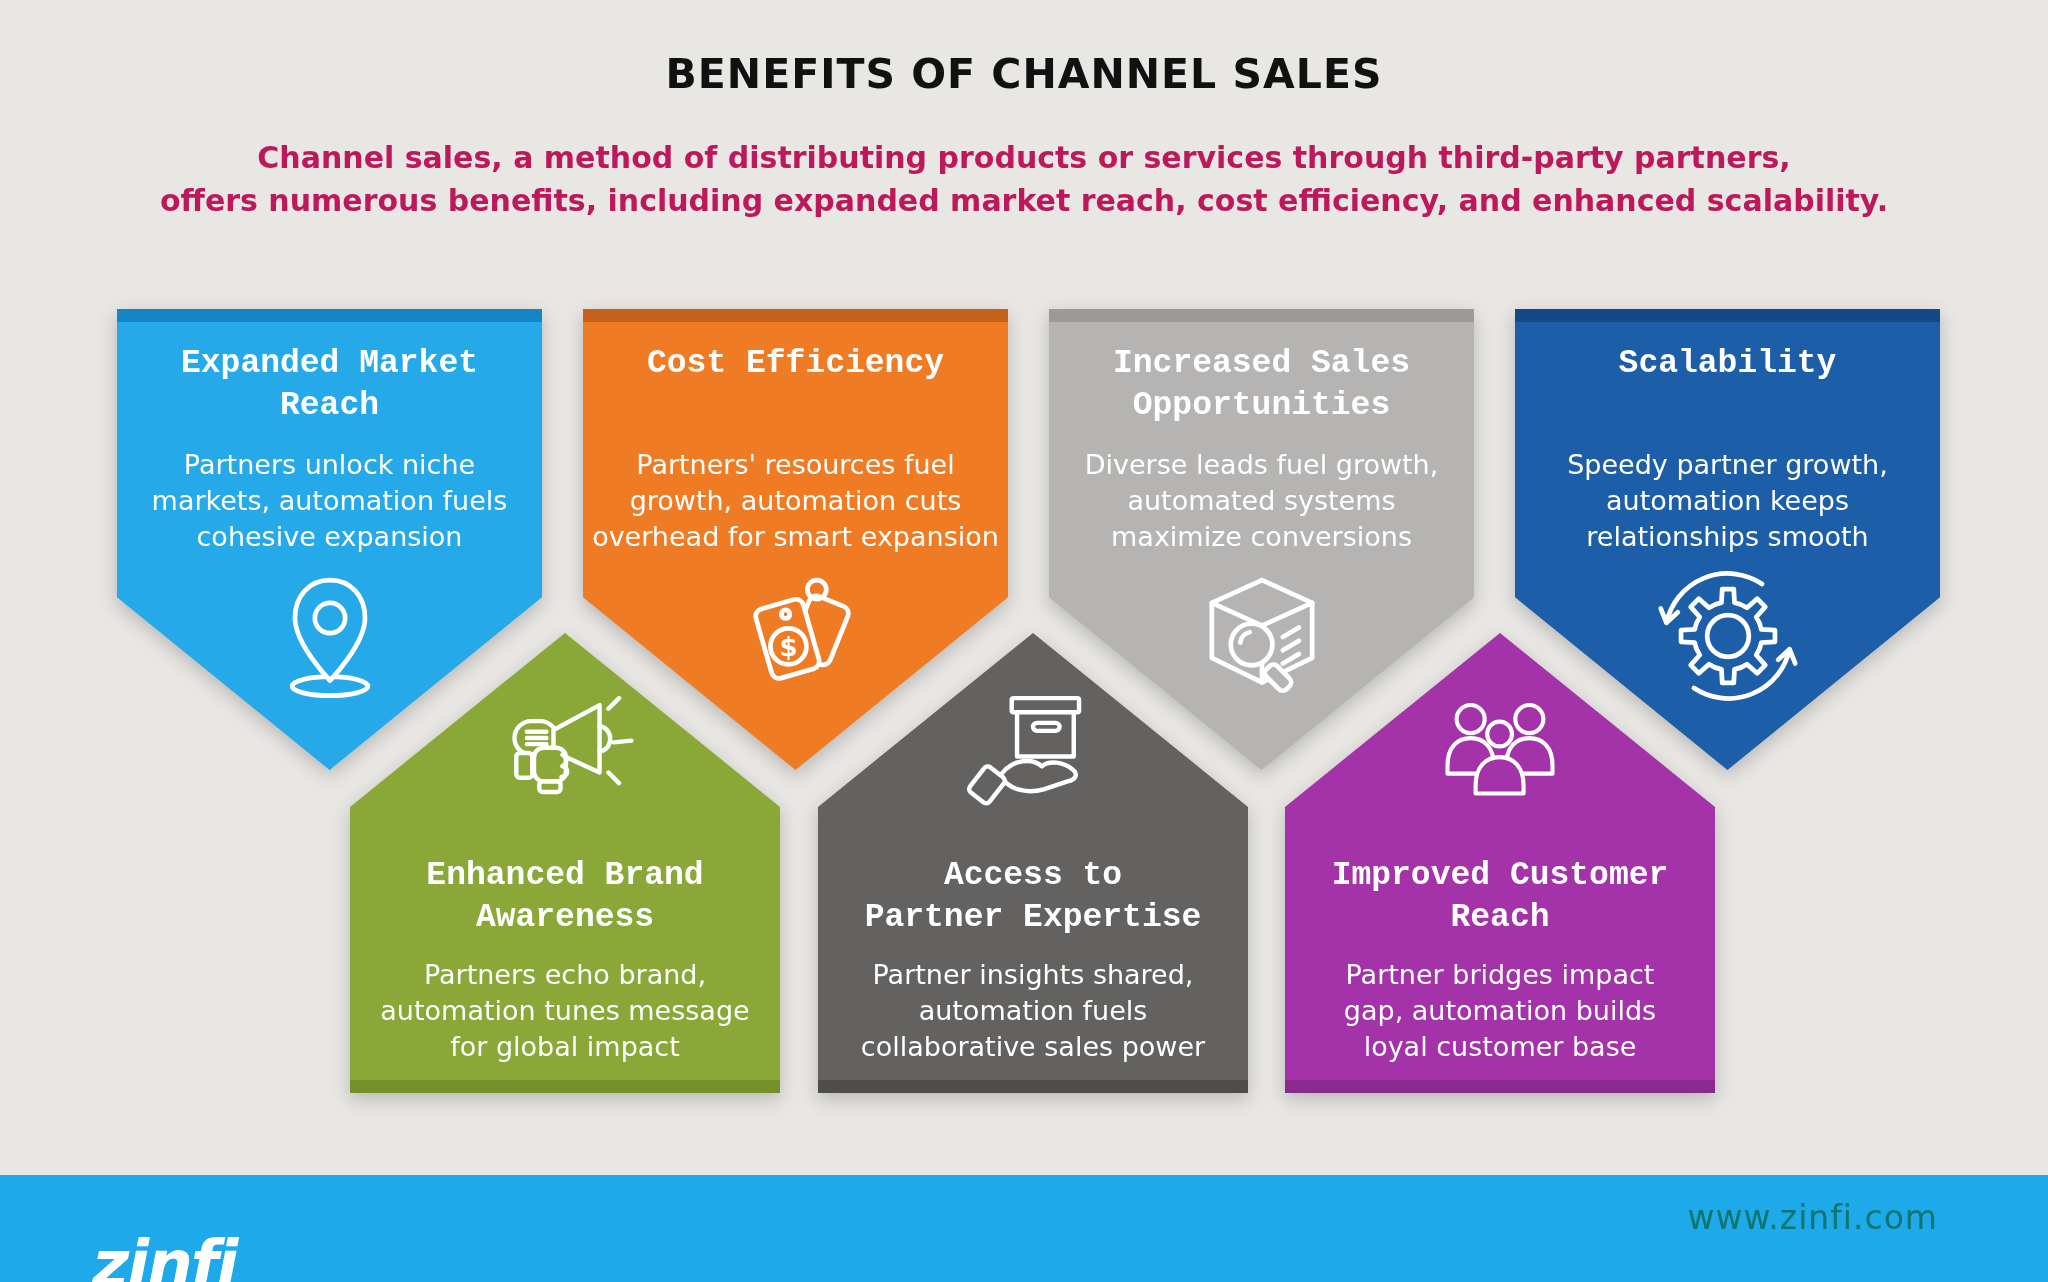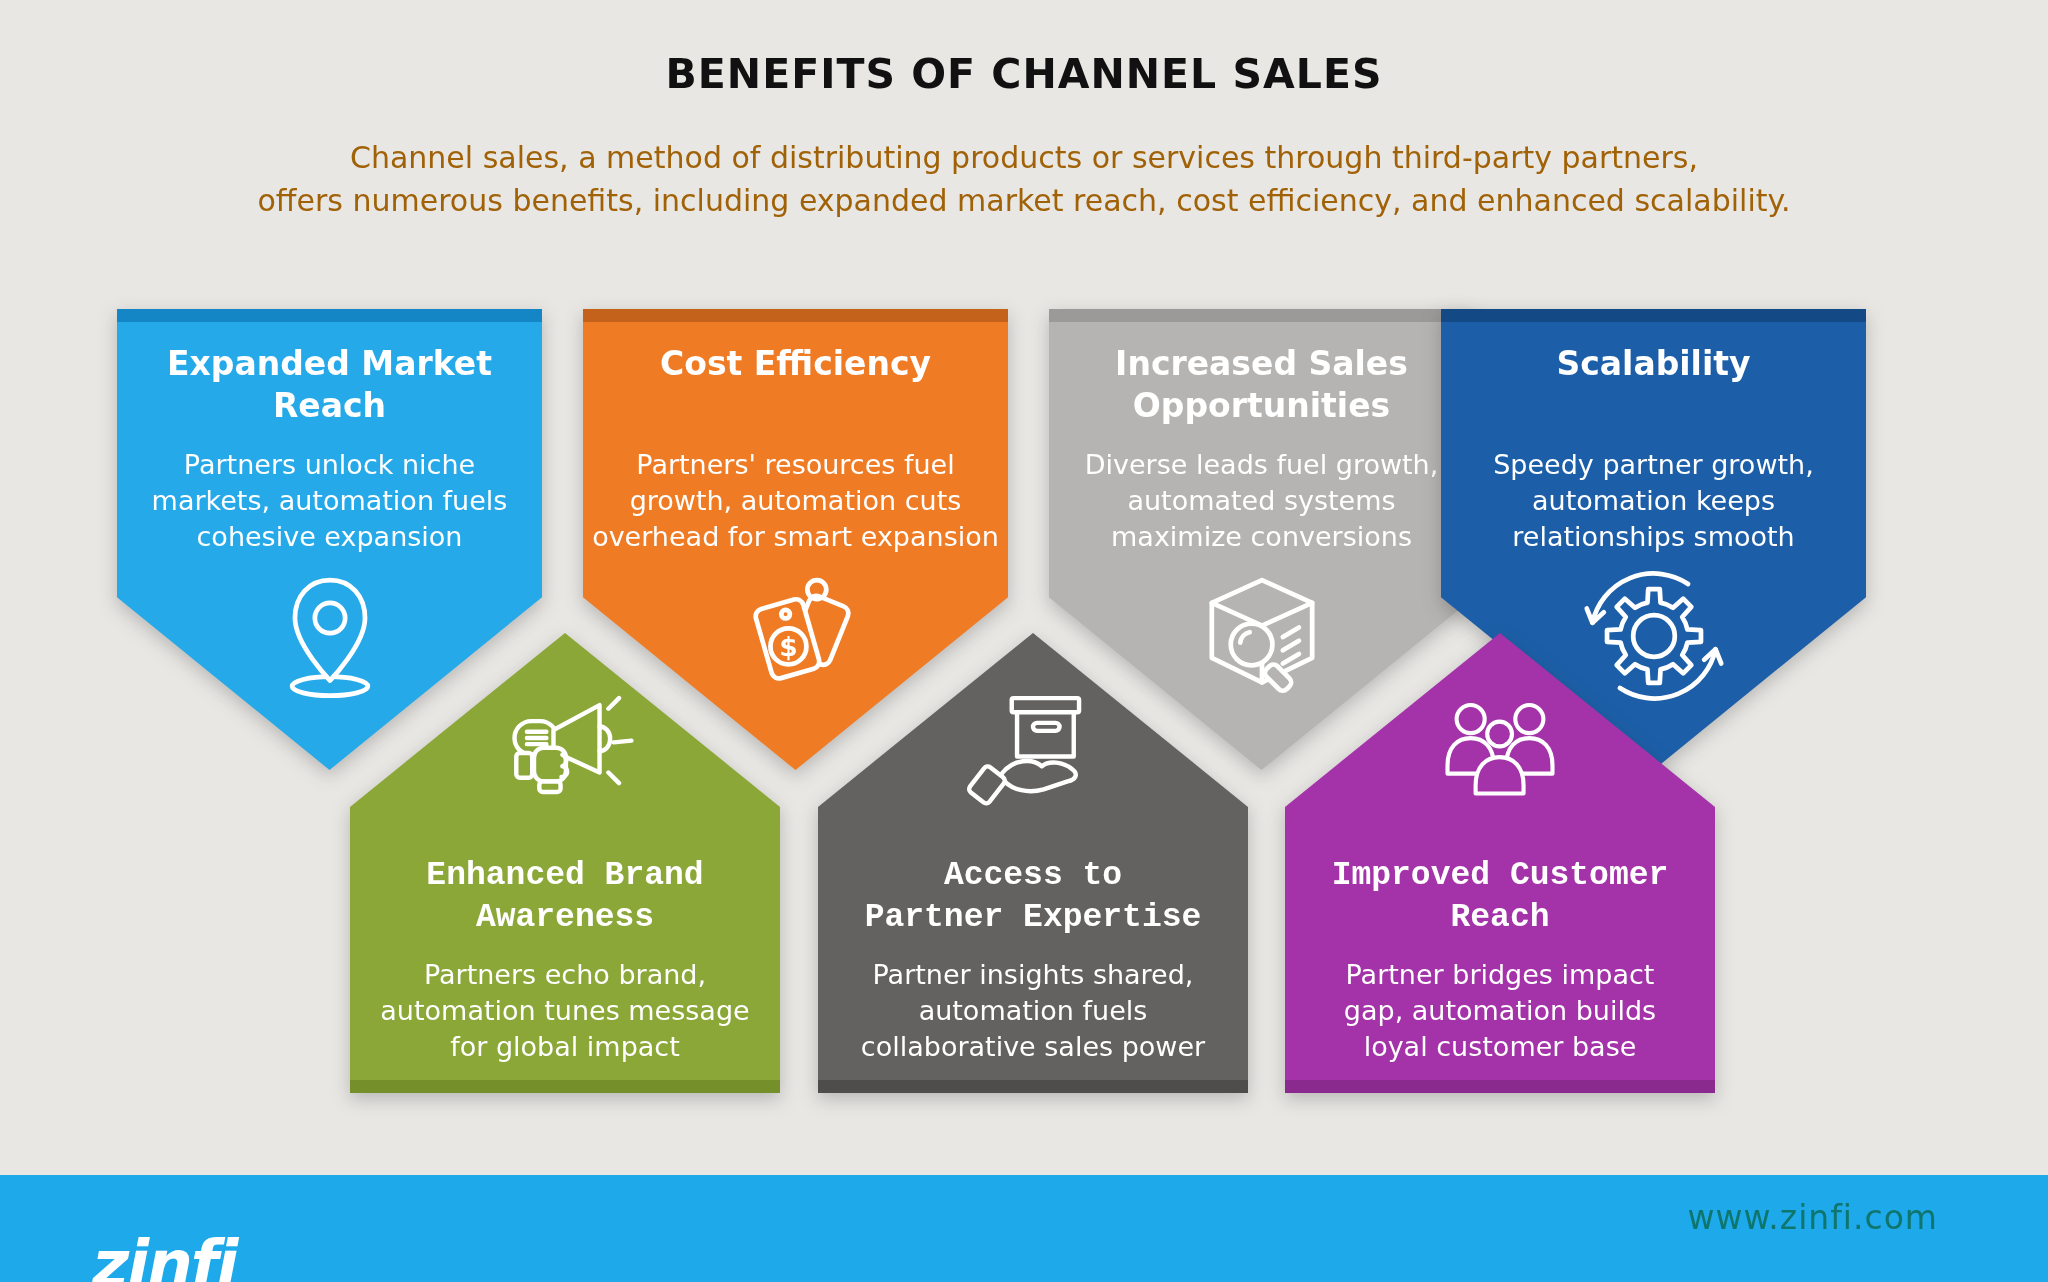--- a/index.html
+++ b/index.html
@@ -9,38 +9,38 @@
     background:#e8e7e4;
     font-family:"DejaVu Sans","Liberation Sans",sans-serif;
   }
   .main-title {
     position:absolute; top:50px; left:0; width:100%;
     text-align:center; font-size:41px; font-weight:800;
     letter-spacing:1px; color:#111111; white-space:pre-line;
   }
   .subtitle {
     position:absolute; top:136px; left:0; width:100%;
-    text-align:center; font-size:30px; font-weight:400; line-height:43px;
-    color:#a16207; white-space:pre-line;
+    text-align:center; font-size:30px; font-weight:700; line-height:43px;
+    color:#be185d; white-space:pre-line;
   }
   .card { position:absolute; filter:drop-shadow(0 6px 9px rgba(40,40,40,0.25)); }
   .card.top    { width:425px; height:461px; }
   .card.bottom { width:430px; height:460px; }
   .shape { position:absolute; inset:0; background:var(--c,#999); }
   .card.top .shape    { clip-path:polygon(0 0, 100% 0, 100% 62.5%, 50% 100%, 0 62.5%); }
   .card.bottom .shape { clip-path:polygon(50% 0, 100% 37.8%, 100% 100%, 0 100%, 0 37.8%); }
   .strip { position:absolute; left:0; width:100%; height:13px; background:var(--cd,#777); }
   .card.top .strip    { top:0; }
   .card.bottom .strip { bottom:0; }
   .card-title {
     position:absolute; left:2%; width:96%; text-align:center;
     font-size:33px; font-weight:bold; color:#ffffff; line-height:42px;
     white-space:pre-line;
   }
-  .card.top .card-title    { top:34px; }
+  .card.top .card-title    { top:34px;font-family:Liberation Mono, monospace; }
   .card.bottom .card-title { top:222px;font-family:Liberation Mono, monospace; }
   .card-desc {
     position:absolute; left:1%; width:98%; text-align:center;
     font-size:27px; font-weight:400; color:#ffffff; line-height:36px;
     white-space:pre-line;
   }
   .card.top .card-desc    { top:138px;text-align:center; }
   .card.bottom .card-desc { top:324px; }
   .icon { position:absolute; left:50%; transform:translateX(-50%); }
   .card.top .icon    { top:256px; height:142px; width:auto; }
@@ -122,21 +122,21 @@
         <circle cx="97" cy="26" r="10"></circle>
         <rect x="78" y="36" width="44" height="66" rx="8" transform="rotate(22 100 69)"></rect>
         <rect class="fillc" x="40" y="40" width="52" height="76" rx="8" transform="rotate(-16 66 78)"></rect>
         <circle cx="64" cy="52" r="4.5"></circle>
         <circle cx="67" cy="86" r="19"></circle>
         <text class="glyph" x="67" y="96" font-size="28" text-anchor="middle">$</text>
       </svg>
     </div>
   </div>
 
-  <div class="card top" style="left: 1441px; top: 309px; --c: #1c5fa8; --cd: #134a85;">
+  <div class="card top" style="left: 1515px; top: 309px; --c: #1c5fa8; --cd: #134a85;">
     <div class="shape">
       <div class="strip"></div>
       <h3 class="card-title">Scalability</h3>
       <p class="card-desc">Speedy partner growth,
 automation keeps
 relationships smooth</p>
       <svg class="icon" viewBox="0 0 150 150">
         <path d="M111 20 A66 66 0 0 0 10 61"></path>
         <path d="M22 50 L10 61 L4 46"></path>
         <path d="M39 130 A66 66 0 0 0 140 89"></path>

